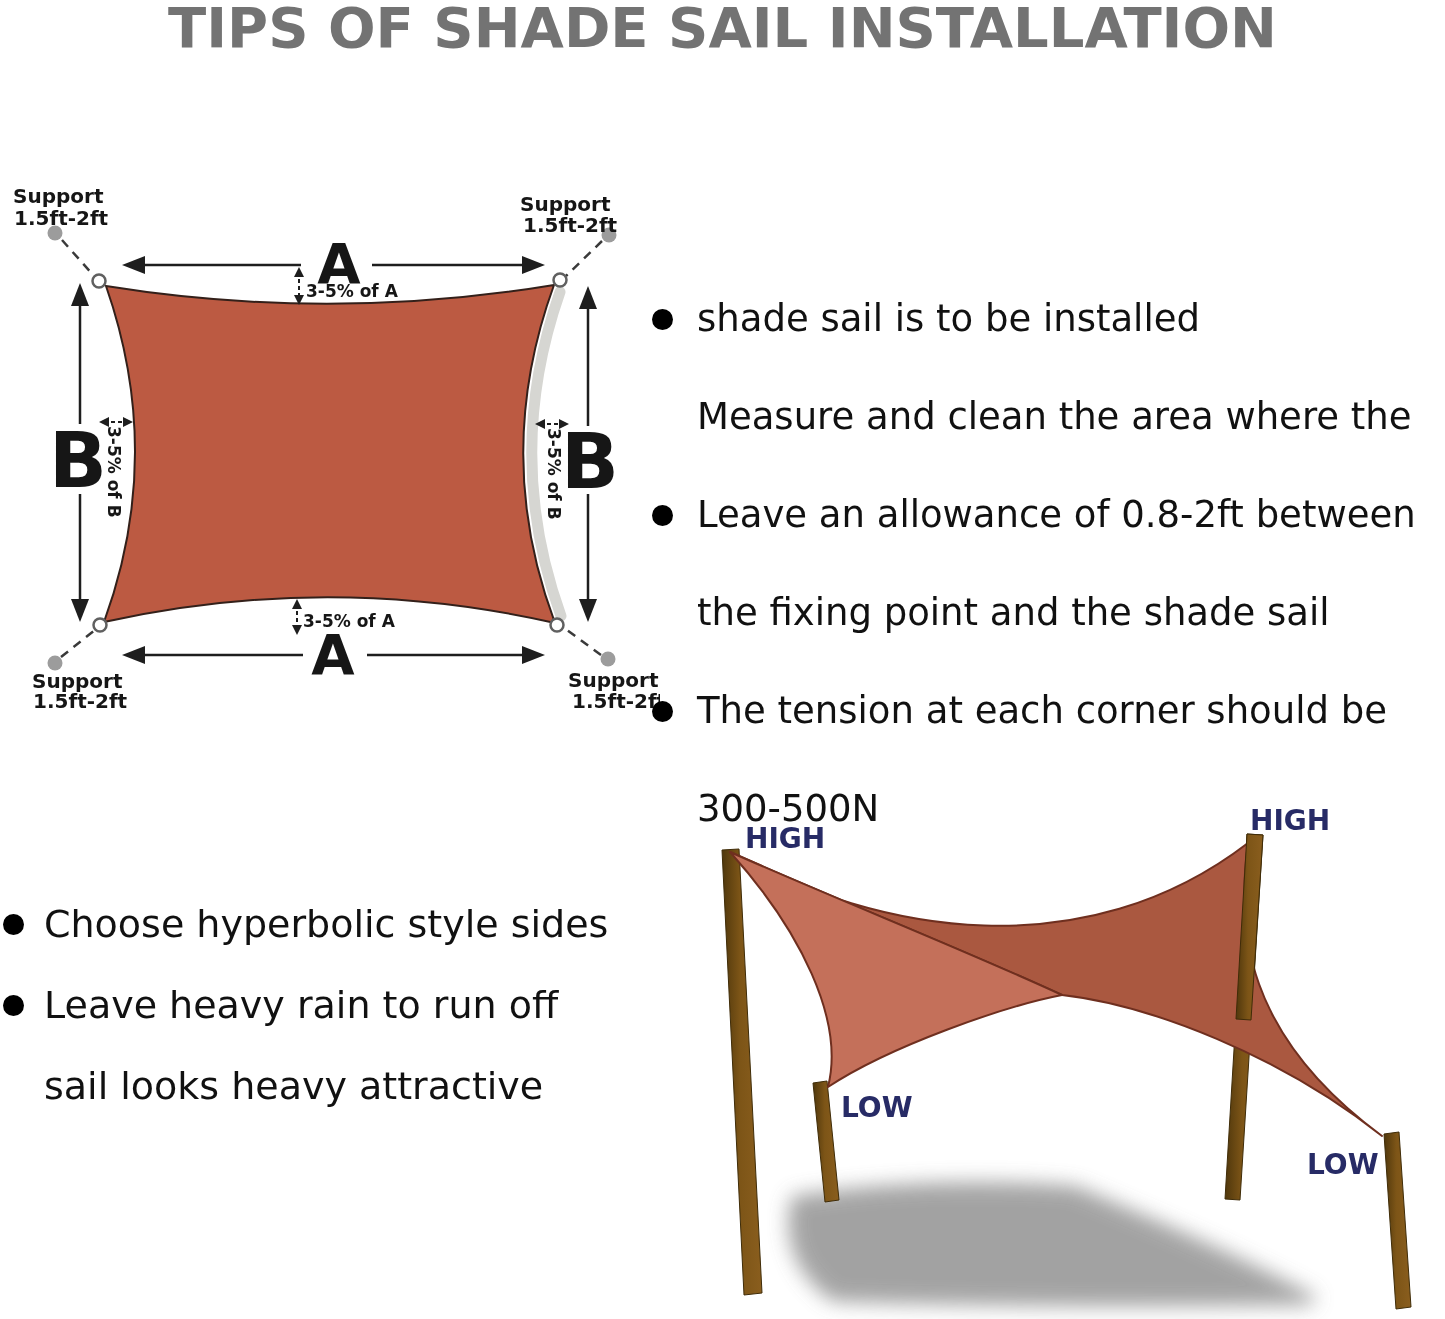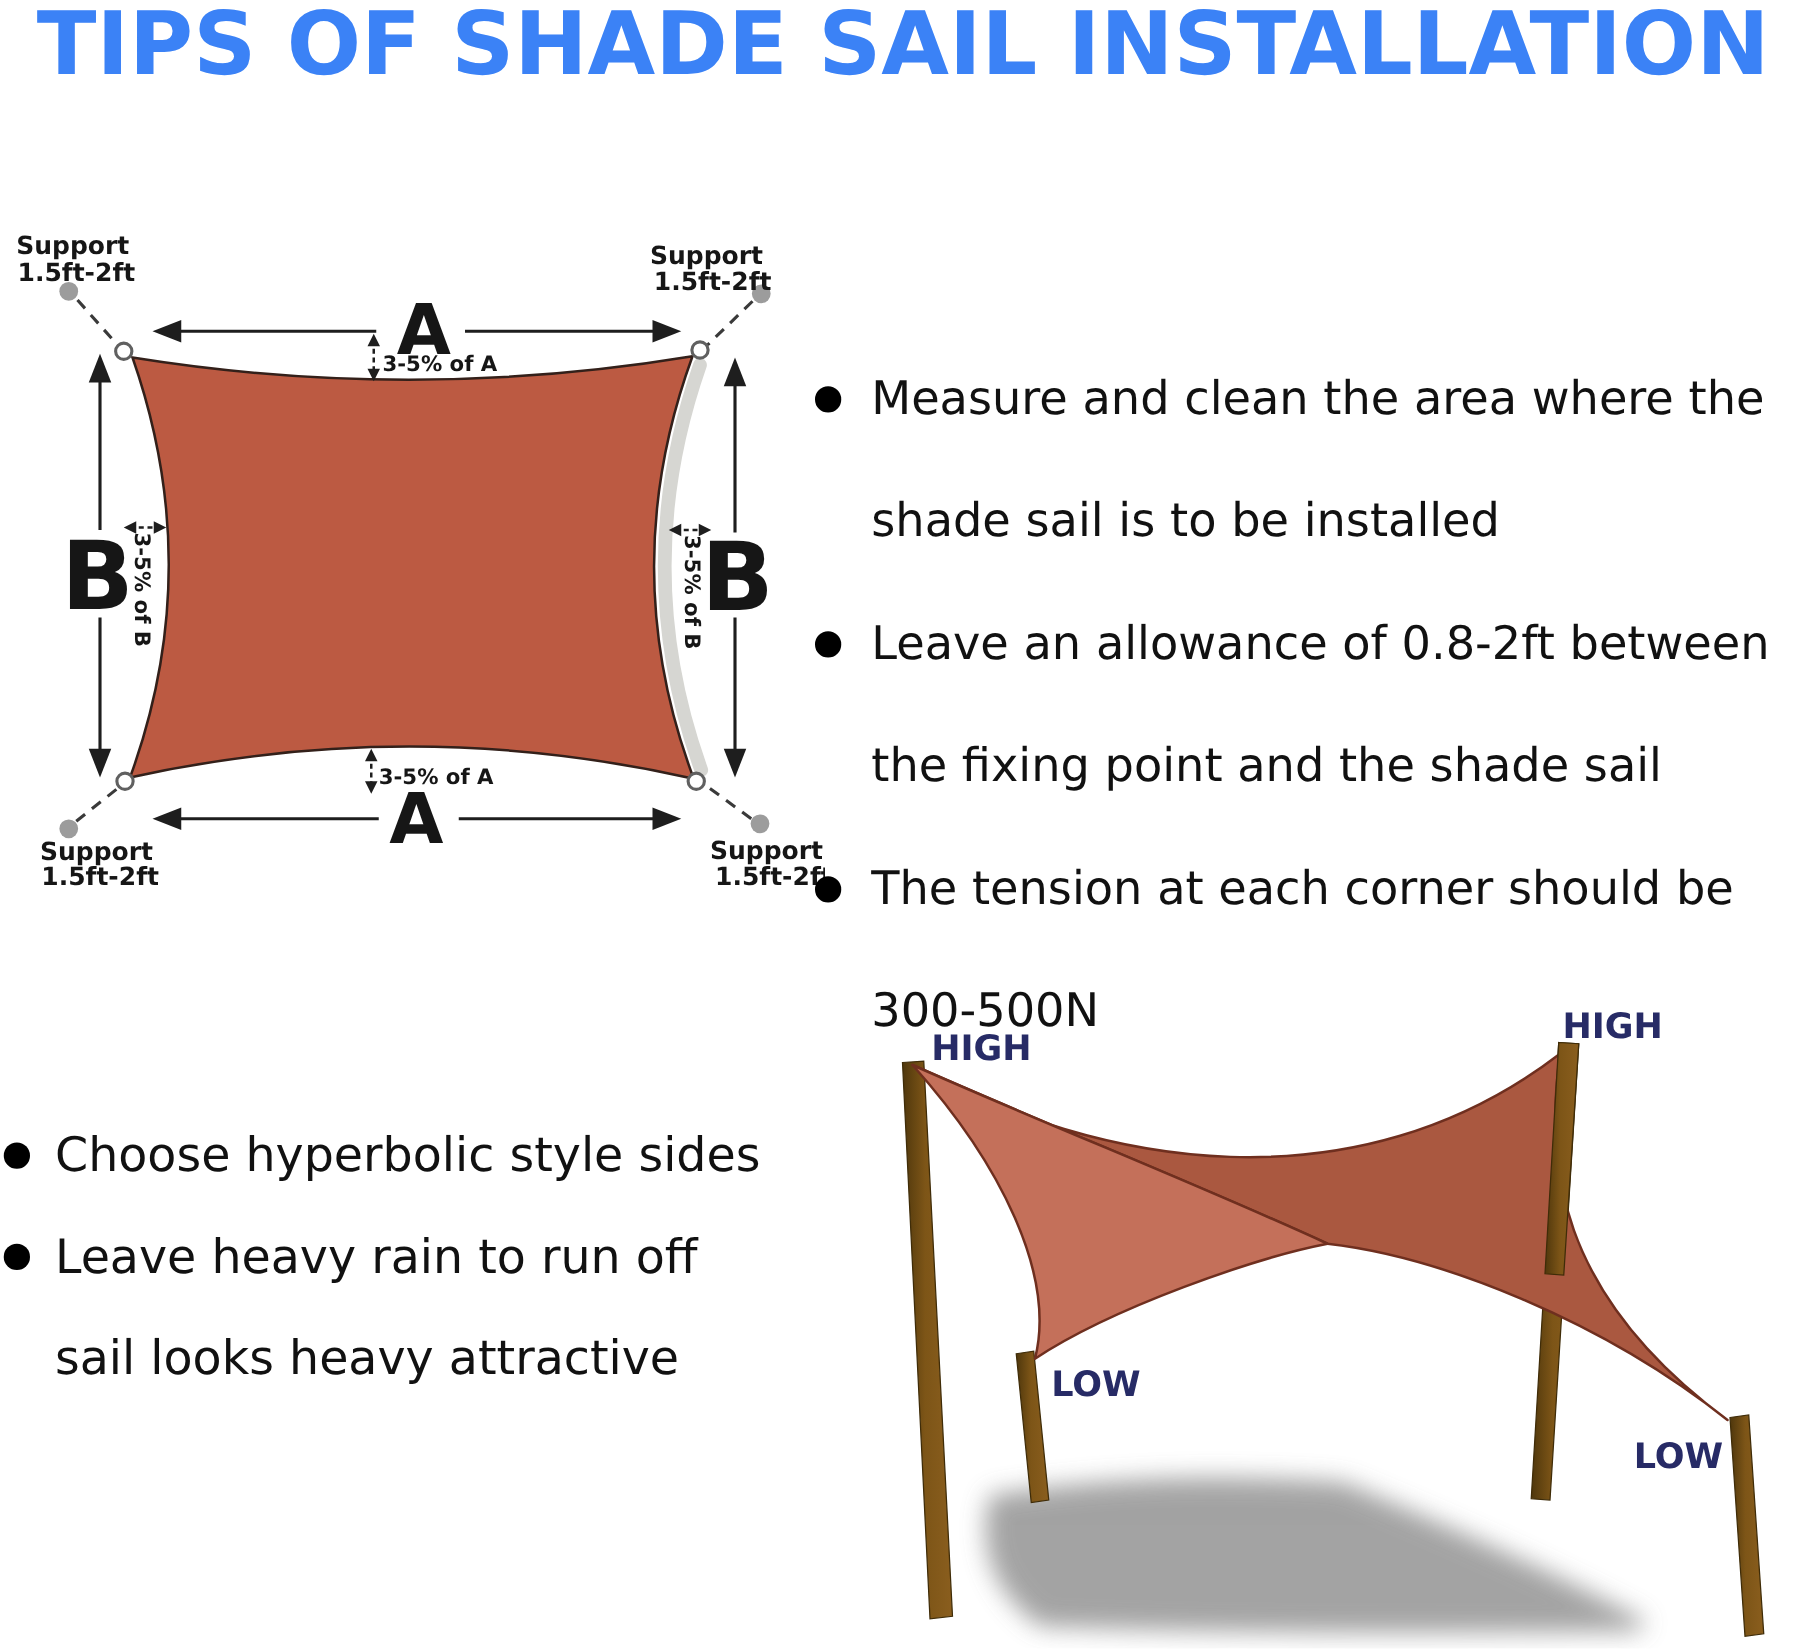--- a/index.html
+++ b/index.html
@@ -1,19 +1,19 @@
 <!DOCTYPE html>
 <html><head>
 <meta charset="utf-8">
 <style>
   html,body{margin:0;padding:0;background:#ffffff;}
   #page{position:relative;width:1445px;height:1319px;background:#ffffff;overflow:hidden;
         font-family:"DejaVu Sans","Liberation Sans",sans-serif;color:#111;}
   #title{position:absolute;left:0;top:0;width:1445px;text-align:center;
-         font-size:70px;font-weight:bold;letter-spacing:0px;line-height:1.0;color:#3b82f6;
+         font-size:56px;font-weight:bold;letter-spacing:0px;line-height:1.0;color:#737373;
          font-family:"DejaVu Sans","Liberation Sans",sans-serif;}
   .tips{position:absolute;display:block;}
   .tip-item{display:flex;align-items:flex-start;}
   .tip-dot{border-radius:50%;background:#000;flex:0 0 auto;}
   .tips-right{left:648px;top:270px;width:797px;font-size:37px;line-height:98px;}
   .tips-right .tip-dot{width:21px;height:21px;margin:39px 0 0 4px;}
   .tips-right .tip-text{margin-left:24px;}
   .tips-left{left:0px;top:884px;width:640px;font-size:38px;line-height:81px;}
   .tips-left .tip-dot{width:21px;height:21px;margin:30px 0 0 3px;}
   .tips-left .tip-text{margin-left:20px;}
@@ -118,22 +118,22 @@
     <text class="support-label" x="32" y="688">Support</text>
     <text class="support-label" x="33" y="708">1.5ft-2ft</text>
     <text class="support-label" x="568" y="687">Support</text>
     <text class="support-label" x="572" y="708">1.5ft-2ft</text>
   </svg>
 
   <div class="tips tips-right">
     <div class="tip-item">
       <span class="tip-dot"></span>
       <div class="tip-text">
+        <div class="tip-line">shade sail is to be installed</div>
         <div class="tip-line">Measure and clean the area where the</div>
-        <div class="tip-line">shade sail is to be installed</div>
       </div>
     </div>
     <div class="tip-item">
       <span class="tip-dot"></span>
       <div class="tip-text">
         <div class="tip-line">Leave an allowance of 0.8-2ft between</div>
         <div class="tip-line">the fixing point and the shade sail</div>
       </div>
     </div>
     <div class="tip-item">

